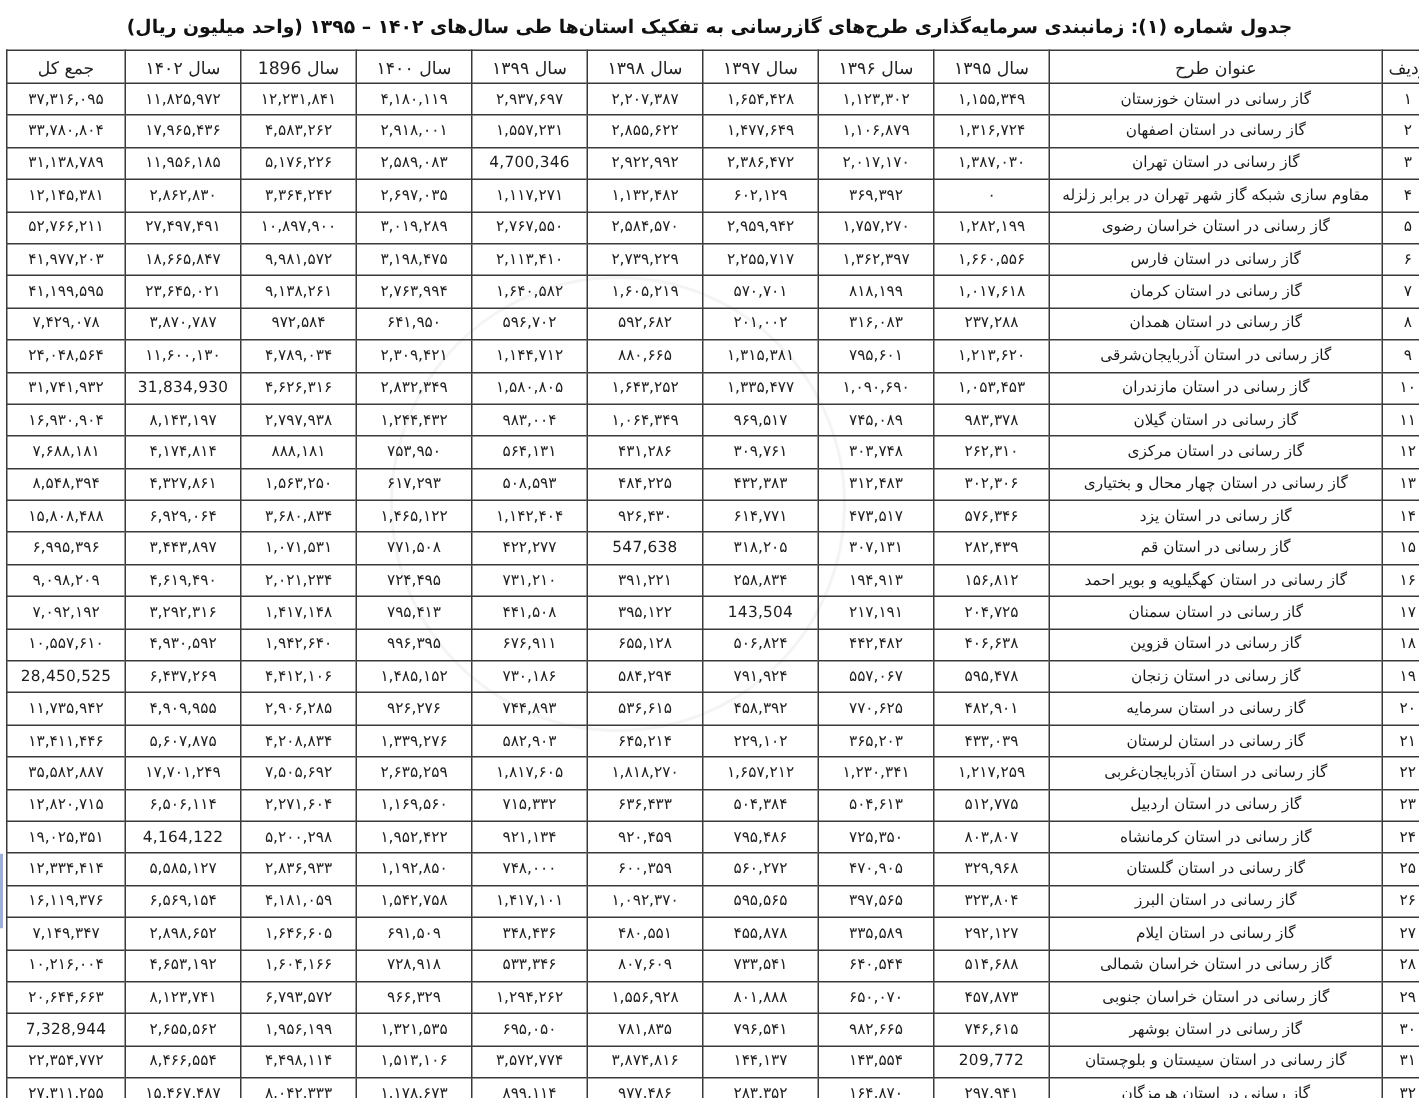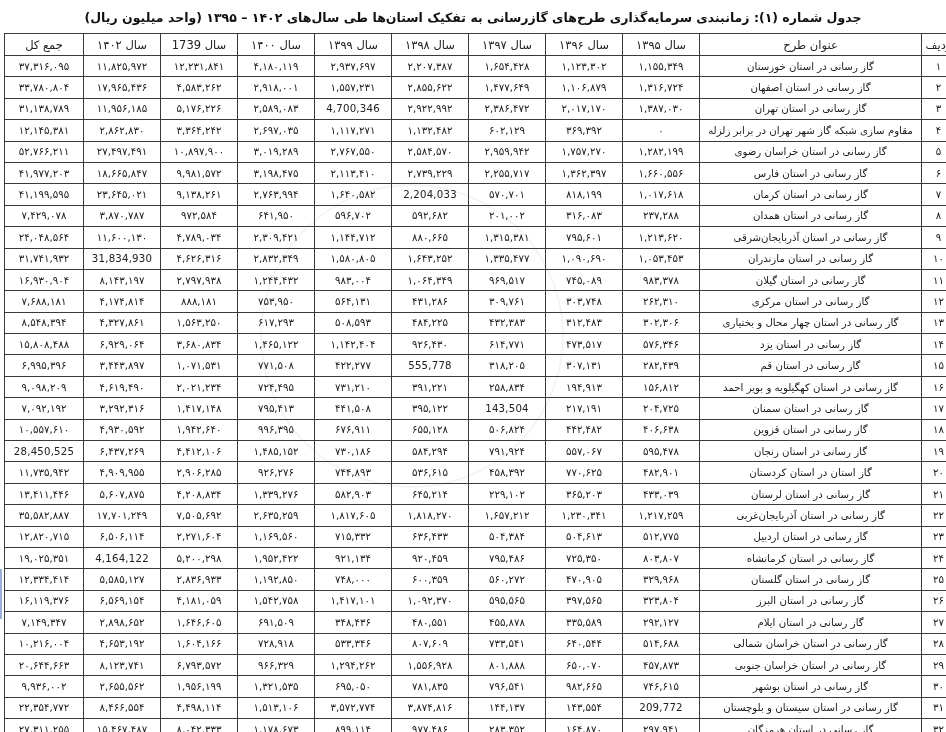--- a/index.html
+++ b/index.html
@@ -79,21 +79,21 @@
     <thead>
       <tr id="hdr">
           <th>ردیف</th>
           <th>عنوان طرح</th>
           <th>سال ۱۳۹۵</th>
           <th>سال ۱۳۹۶</th>
           <th>سال ۱۳۹۷</th>
           <th>سال ۱۳۹۸</th>
           <th>سال ۱۳۹۹</th>
           <th>سال ۱۴۰۰</th>
-          <th>سال 1739</th>
+          <th>سال 1896</th>
           <th>سال ۱۴۰۲</th>
           <th>جمع کل</th>
         </tr>
     </thead>
     <tbody id="tbody">
         <tr>
           <td class="col-idx">۱</td>
           <td class="col-title">گاز رسانی در استان خوزستان</td>
           <td class="num">۱,۱۵۵,۳۴۹</td>
           <td class="num">۱,۱۲۳,۳۰۲</td>
@@ -169,21 +169,21 @@
           <td class="num">۹,۹۸۱,۵۷۲</td>
           <td class="num">۱۸,۶۶۵,۸۴۷</td>
           <td class="num">۴۱,۹۷۷,۲۰۳</td>
         </tr>
         <tr>
           <td class="col-idx">۷</td>
           <td class="col-title">گاز رسانی در استان کرمان</td>
           <td class="num">۱,۰۱۷,۶۱۸</td>
           <td class="num">۸۱۸,۱۹۹</td>
           <td class="num">۵۷۰,۷۰۱</td>
-          <td class="num">2,204,033</td>
+          <td class="num">۱,۶۰۵,۲۱۹</td>
           <td class="num">۱,۶۴۰,۵۸۲</td>
           <td class="num">۲,۷۶۳,۹۹۴</td>
           <td class="num">۹,۱۳۸,۲۶۱</td>
           <td class="num">۲۳,۶۴۵,۰۲۱</td>
           <td class="num">۴۱,۱۹۹,۵۹۵</td>
         </tr>
         <tr>
           <td class="col-idx">۸</td>
           <td class="col-title">گاز رسانی در استان همدان</td>
           <td class="num">۲۳۷,۲۸۸</td>
@@ -273,21 +273,21 @@
           <td class="num">۳,۶۸۰,۸۳۴</td>
           <td class="num">۶,۹۲۹,۰۶۴</td>
           <td class="num">۱۵,۸۰۸,۴۸۸</td>
         </tr>
         <tr>
           <td class="col-idx">۱۵</td>
           <td class="col-title">گاز رسانی در استان قم</td>
           <td class="num">۲۸۲,۴۳۹</td>
           <td class="num">۳۰۷,۱۳۱</td>
           <td class="num">۳۱۸,۲۰۵</td>
-          <td class="num">555,778</td>
+          <td class="num">547,638</td>
           <td class="num">۴۲۲,۲۷۷</td>
           <td class="num">۷۷۱,۵۰۸</td>
           <td class="num">۱,۰۷۱,۵۳۱</td>
           <td class="num">۳,۴۴۳,۸۹۷</td>
           <td class="num">۶,۹۹۵,۳۹۶</td>
         </tr>
         <tr>
           <td class="col-idx">۱۶</td>
           <td class="col-title">گاز رسانی در استان کهگیلویه و بویر احمد</td>
           <td class="num">۱۵۶,۸۱۲</td>
@@ -334,21 +334,21 @@
           <td class="num">۷۹۱,۹۲۴</td>
           <td class="num">۵۸۴,۲۹۴</td>
           <td class="num">۷۳۰,۱۸۶</td>
           <td class="num">۱,۴۸۵,۱۵۲</td>
           <td class="num">۴,۴۱۲,۱۰۶</td>
           <td class="num">۶,۴۳۷,۲۶۹</td>
           <td class="num">28,450,525</td>
         </tr>
         <tr>
           <td class="col-idx">۲۰</td>
-          <td class="col-title">گاز استان در استان کردستان</td>
+          <td class="col-title">گاز رسانی در استان سرمایه</td>
           <td class="num">۴۸۲,۹۰۱</td>
           <td class="num">۷۷۰,۶۲۵</td>
           <td class="num">۴۵۸,۳۹۲</td>
           <td class="num">۵۳۶,۶۱۵</td>
           <td class="num">۷۴۴,۸۹۳</td>
           <td class="num">۹۲۶,۲۷۶</td>
           <td class="num">۲,۹۰۶,۲۸۵</td>
           <td class="num">۴,۹۰۹,۹۵۵</td>
           <td class="num">۱۱,۷۳۵,۹۴۲</td>
         </tr>
@@ -473,21 +473,21 @@
           <td class="col-idx">۳۰</td>
           <td class="col-title">گاز رسانی در استان بوشهر</td>
           <td class="num">۷۴۶,۶۱۵</td>
           <td class="num">۹۸۲,۶۶۵</td>
           <td class="num">۷۹۶,۵۴۱</td>
           <td class="num">۷۸۱,۸۳۵</td>
           <td class="num">۶۹۵,۰۵۰</td>
           <td class="num">۱,۳۲۱,۵۳۵</td>
           <td class="num">۱,۹۵۶,۱۹۹</td>
           <td class="num">۲,۶۵۵,۵۶۲</td>
-          <td class="num">۹,۹۳۶,۰۰۲</td>
+          <td class="num">7,328,944</td>
         </tr>
         <tr>
           <td class="col-idx">۳۱</td>
           <td class="col-title">گاز رسانی در استان سیستان و بلوچستان</td>
           <td class="num">209,772</td>
           <td class="num">۱۴۳,۵۵۴</td>
           <td class="num">۱۴۴,۱۳۷</td>
           <td class="num">۳,۸۷۴,۸۱۶</td>
           <td class="num">۳,۵۷۲,۷۷۴</td>
           <td class="num">۱,۵۱۳,۱۰۶</td>

